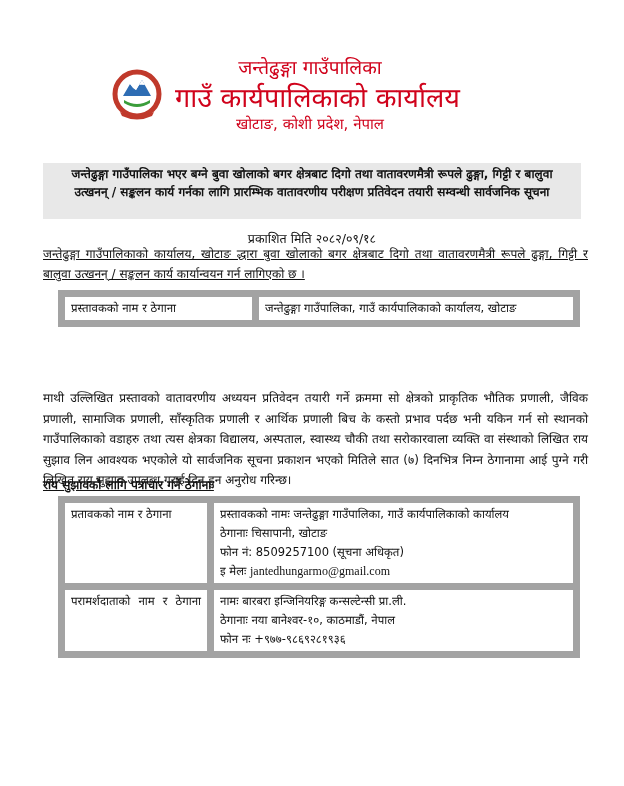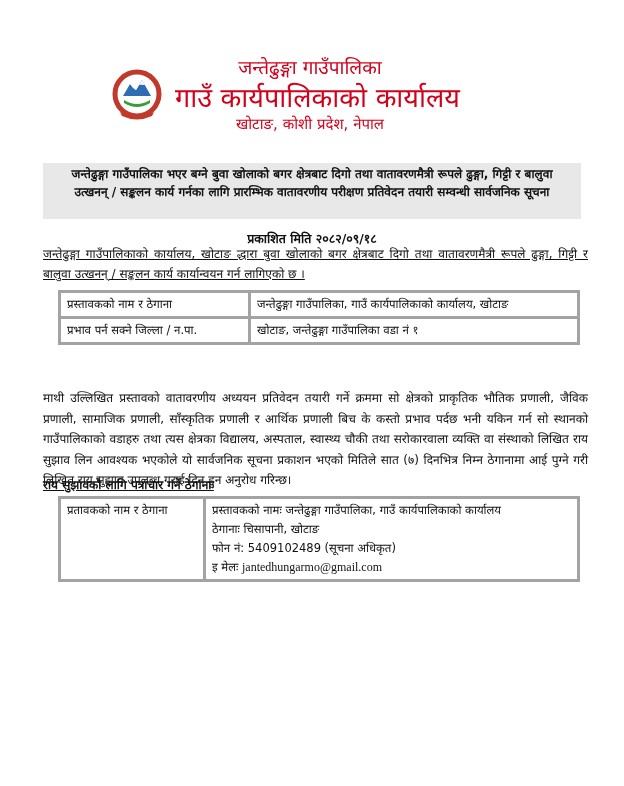--- a/index.html
+++ b/index.html
@@ -9,28 +9,28 @@
   .emblem { position:absolute; left:112px; top:68px; width:50px; height:54px; }
   .h1 { position:absolute; left:0; width:624px; text-align:center; color:#d0021b; }
   .h-munic { top:54px; font-size:19px; left:140px; width:340px; }
   .h-office { top:78px; font-size:27px; left:175px; width:330px; text-align:left; }
   .h-addr { top:113px; font-size:15px; left:140px; width:340px; }
 
   .title-box { position:absolute; left:43px; top:163px; width:538px; height:56px;
                background:#e8e8e8; font-weight:bold; font-size:12px; line-height:18px;
                text-align:center; padding:2px 12px; box-sizing:border-box; }
   .pub-date { position:absolute; left:0; width:624px; top:230px; text-align:center;
-              font-weight:bold; font-size:12.5px; }
+              font-weight:normal; font-size:12.5px; }
   .para { position:absolute; left:43px; width:545px; font-size:12px; line-height:19.5px;
           text-align:justify; }
   .p1 { top:245px;text-decoration:underline; }
   .p2 { top:388px; line-height:20.5px; }
 
   table { border-collapse:collapse; position:absolute; font-size:11.5px; }
-  td { border:3px solid #a3a3a3; vertical-align:top; padding:2px 6px; line-height:19px; }
+  td { border:7px solid #a3a3a3; vertical-align:top; padding:2px 6px; line-height:19px; }
   .t1 { left:58px; top:290px; width:522px; }
   .t1 td.k { width:175px; }
   .t2 { left:58px; top:496px; width:522px; }
   .t2 td.k { width:130px; }
   .sub-head { position:absolute; left:43px; top:476px; font-size:12px; text-decoration:underline;font-weight:bold; }
   .line { display:block; }
   .latin { font-family:"Liberation Serif", serif; font-size:12px; }
   .justify-k { text-align:justify; text-align-last:justify; }
 </style>
 </head>
@@ -55,38 +55,42 @@
 <div class="pub-date">प्रकाशित मिति २०८२/०९/१८</div>
 
 <div class="para p1">जन्तेढुङ्गा गाउँपालिकाको कार्यालय, खोटाङ द्धारा बुवा खोलाको बगर क्षेत्रबाट दिगो तथा वातावरणमैत्री रूपले ढुङ्गा, गिट्टी र बालुवा उत्खनन् / सङ्कलन कार्य कार्यान्वयन गर्न लागिएको छ ।</div>
 
 <table class="t1">
   <tbody>
       <tr>
     <td class="k">प्रस्तावकको नाम र ठेगाना</td>
     <td>जन्तेढुङ्गा गाउँपालिका, गाउँ कार्यपालिकाको कार्यालय, खोटाङ</td>
   </tr>
-  <tr>
-    <td class="k">प्रभाव पर्न सक्ने जिल्ला  / न.पा.</td>
-    <td>खोटाङ, जन्तेढुङ्गा गाउँपालिका वडा नं १</td>
-  </tr>
 </tbody>
   </table>
 
 <div class="para p2">माथी उल्लिखित प्रस्तावको वातावरणीय अध्ययन प्रतिवेदन तयारी गर्ने क्रममा सो क्षेत्रको प्राकृतिक भौतिक प्रणाली, जैविक प्रणाली, सामाजिक प्रणाली, साँस्कृतिक प्रणाली र आर्थिक प्रणाली बिच के कस्तो प्रभाव पर्दछ भनी यकिन गर्न सो स्थानको गाउँपालिकाको वडाहरु तथा त्यस क्षेत्रका विद्यालय, अस्पताल, स्वास्थ्य चौकी तथा सरोकारवाला व्यक्ति वा संस्थाको लिखित राय सुझाव लिन आवश्यक भएकोले यो सार्वजनिक सूचना प्रकाशन भएको मितिले सात (७) दिनभित्र निम्न ठेगानामा आई पुग्ने गरी लिखित राय सुझाव उपलब्ध गराई दिन हुन अनुरोध गरिन्छ।</div>
 
 <div class="sub-head">राय सुझावको लागि पत्राचार गर्ने ठेगानाः</div>
 
 <table class="t2">
   <tbody>
       <tr>
     <td class="k">प्रतावकको नाम र ठेगाना</td>
     <td>
       <span class="line">प्रस्तावकको नामः जन्तेढुङ्गा गाउँपालिका, गाउँ कार्यपालिकाको कार्यालय</span>
       <span class="line">ठेगानाः चिसापानी, खोटाङ</span>
-      <span class="line">फोन नं: 5409102489 (सूचना अधिकृत)</span>
+      <span class="line">फोन नं: 8509257100 (सूचना अधिकृत)</span>
       <span class="line">
         <span>इ मेलः </span><span class="latin">jantedhungarmo@gmail.com</span>
       </span>
+    </td>
+  </tr>
+  <tr>
+    <td class="k justify-k">परामर्शदाताको नाम र ठेगाना</td>
+    <td>
+      <span class="line">नामः बारबरा इन्जिनियरिङ्ग कन्सल्टेन्सी प्रा.ली.</span>
+      <span class="line">ठेगानाः नया बानेश्वर-१०, काठमाडौं, नेपाल</span>
+      <span class="line">फोन नः +९७७-९८६९२८१९३६</span>
     </td>
   </tr>
 </tbody>
   </table>
 
 </body></html>

